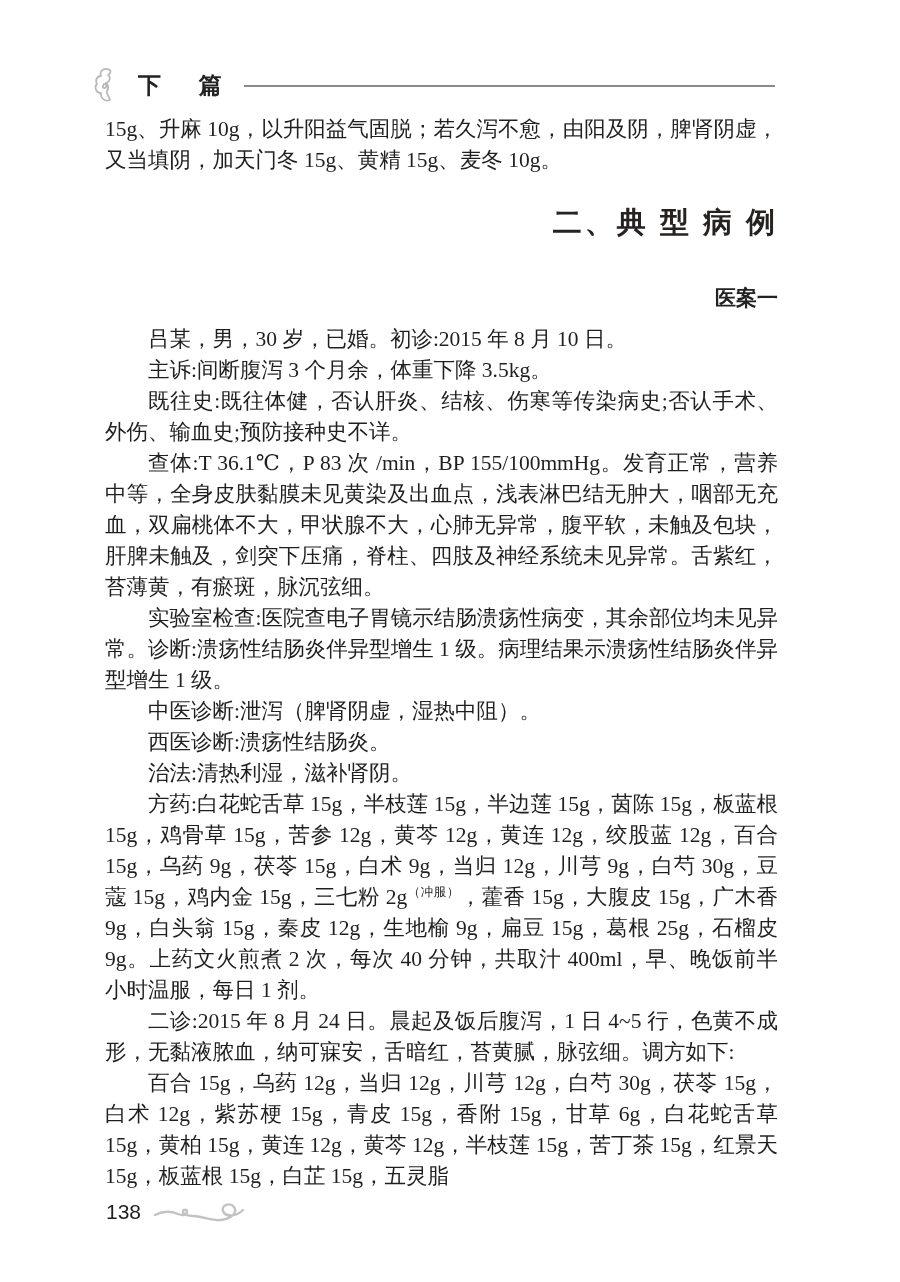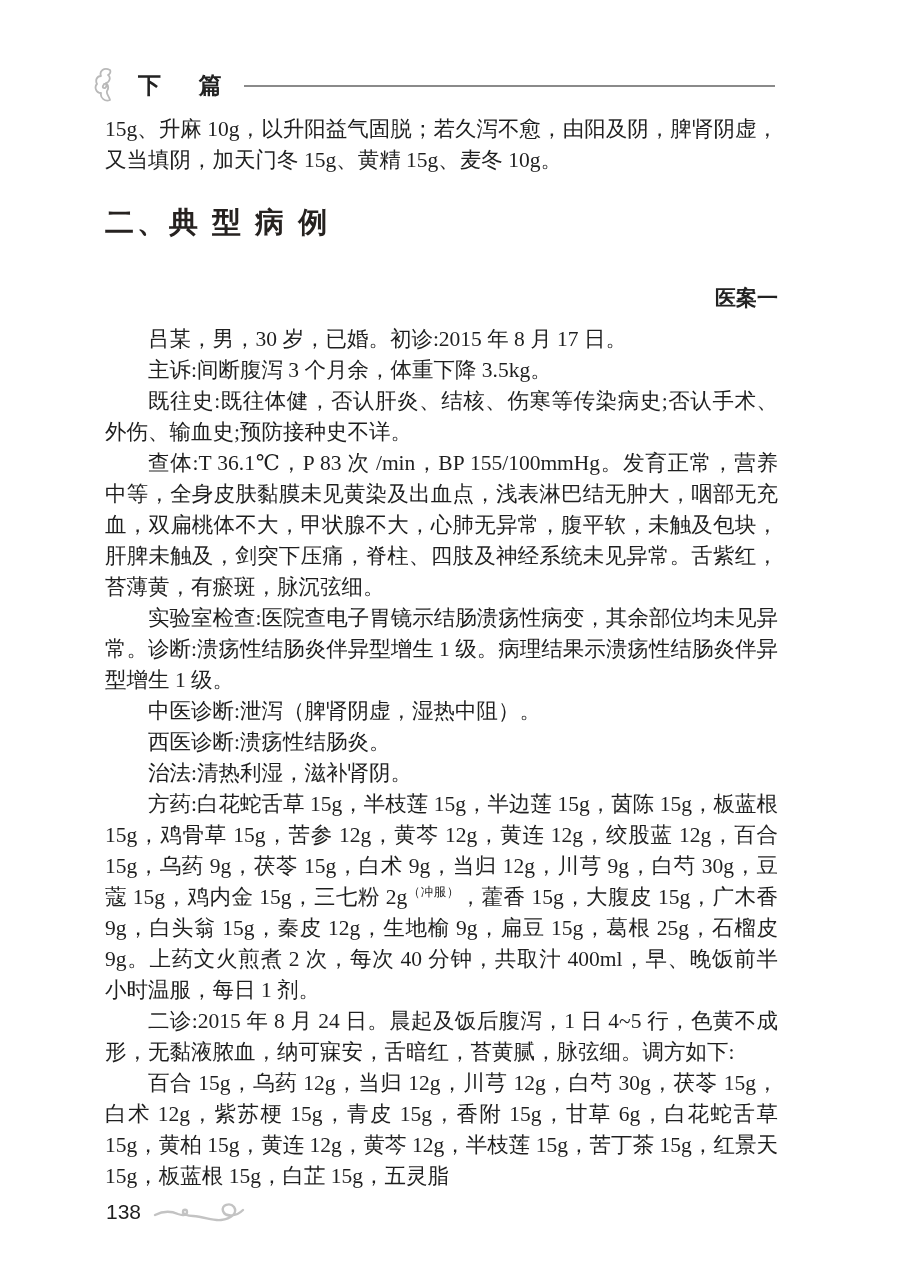--- a/index.html
+++ b/index.html
@@ -26,21 +26,21 @@
   .content {
     position:absolute; left:105px; right:105px; top:114px;
     font-size:21.5px; line-height:31px;
     text-align:justify;
   }
   .content p { margin:0; }
   .indent { text-indent:2em; }
   .section-title {
     font-family:"Liberation Sans","DejaVu Sans",sans-serif;
     font-weight:700; font-size:29px; line-height:40px;
-    text-align:left; text-indent:0;
+    text-align:right; text-indent:0;
     letter-spacing:3px;
     margin:26px 0 0 0 !important;
     color:#262220;
   }
   .case-title {
     font-family:"Liberation Sans","DejaVu Sans",sans-serif;
     font-weight:700; font-size:21px; line-height:28px;
     text-indent:0;
     margin:42px 0 12px 0 !important;
     text-align:right;
@@ -77,21 +77,21 @@
   </div>
 
   <div class="content">
 
     <p>15g、升麻 10g，以升阳益气固脱；若久泻不愈，由阳及阴，脾肾阴虚，又当填阴，加天门冬 15g、黄精 15g、麦冬 10g。</p>
 
     <p class="section-title">二、典 型 病 例</p>
 
     <p class="case-title">医案一</p>
 
-    <p class="indent first-body">吕某，男，30 岁，已婚。初诊:2015 年 8 月 17 日。</p>
+    <p class="indent first-body">吕某，男，30 岁，已婚。初诊:2015 年 8 月 10 日。</p>
 
     <p class="indent">主诉:间断腹泻 3 个月余，体重下降 3.5kg。</p>
 
 
     <p class="indent">既往史:既往体健，否认肝炎、结核、伤寒等传染病史;否认手术、外伤、输血史;预防接种史不详。</p>
 
     <p class="indent">查体:T 36.1℃，P 83 次 /min，BP 155/100mmHg。发育正常，营养中等，全身皮肤黏膜未见黄染及出血点，浅表淋巴结无肿大，咽部无充血，双扁桃体不大，甲状腺不大，心肺无异常，腹平软，未触及包块，肝脾未触及，剑突下压痛，脊柱、四肢及神经系统未见异常。舌紫红，苔薄黄，有瘀斑，脉沉弦细。</p>
 
     <p class="indent">实验室检查:医院查电子胃镜示结肠溃疡性病变，其余部位均未见异常。诊断:溃疡性结肠炎伴异型增生 1 级。病理结果示溃疡性结肠炎伴异型增生 1 级。</p>
 

